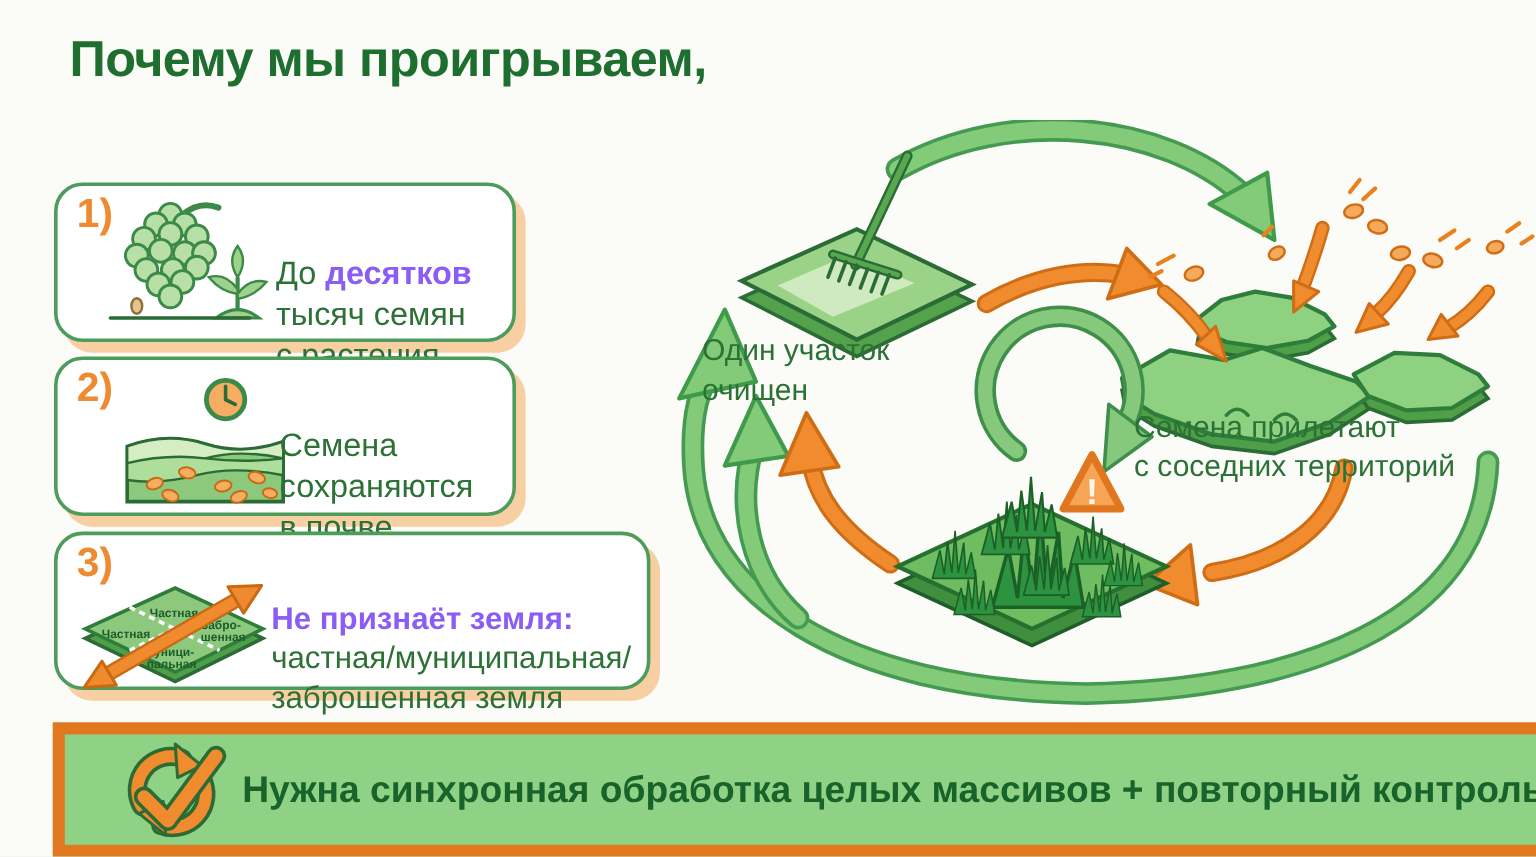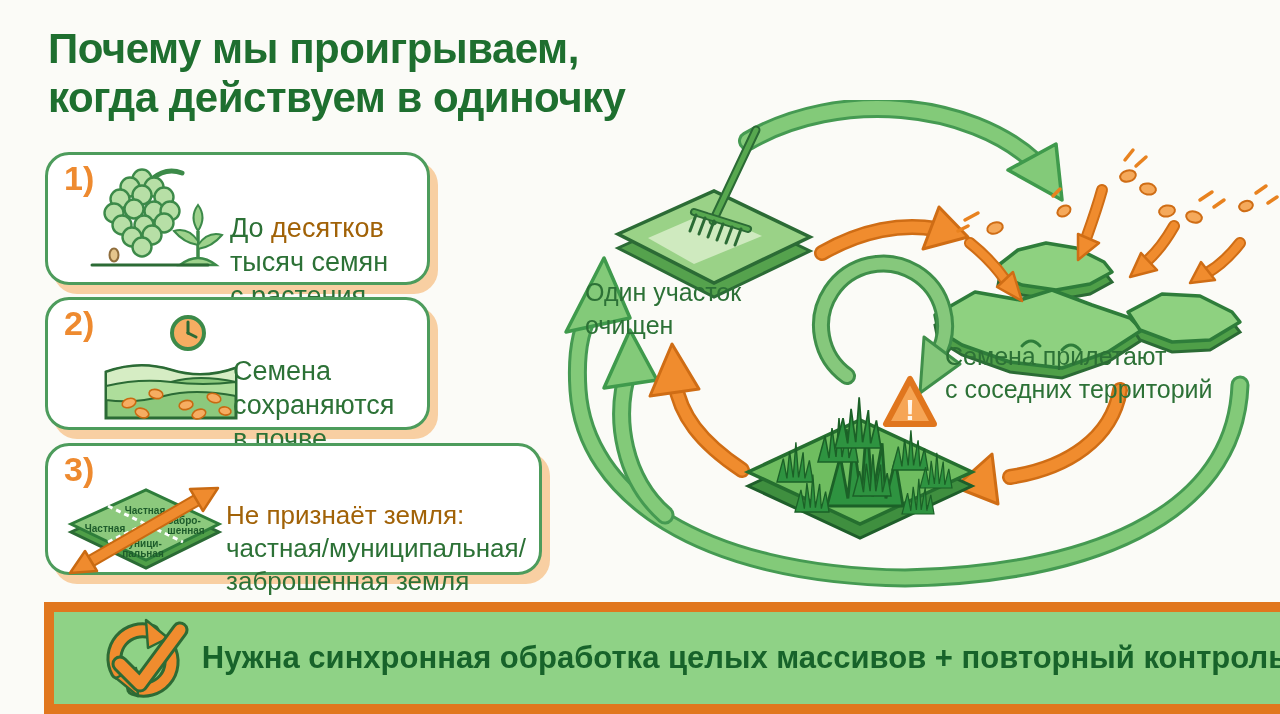--- a/index.html
+++ b/index.html
@@ -1,48 +1,47 @@
 <!DOCTYPE html>
 <html><head>
 <meta charset="utf-8">
 <style>
   html,body{margin:0;padding:0;background:#e8e8e4;}
   .canvas{position:relative;width:1280px;height:714px;background:#fbfbf7;overflow:hidden;
           font-family:"Liberation Sans",sans-serif;}
-  .title{position:absolute;left:48px;top:24px;font-size:42px;line-height:49px;font-weight:700;
+  .title{position:absolute;left:58px;top:24px;font-size:42px;line-height:49px;font-weight:700;
          color:#1e6f2f;letter-spacing:-0.5px;}
   .title span{display:block;}
   .card{position:absolute;box-sizing:border-box;background:#ffffff;border:3.5px solid #4d9c5c;
         border-radius:24px;box-shadow:8px 9px 0 #f8cfa2;}
   .card-1{left:45px;top:152px;width:385px;height:133px;}
   .card-2{left:45px;top:297px;width:385px;height:133px;}
   .card-3{left:45px;top:443px;width:497px;height:132px;}
   .num{position:absolute;left:16px;top:4px;font-size:34px;font-weight:700;color:#ee8a2f;}
   .cicon{position:absolute;}
   .ctext{position:absolute;font-size:27px;line-height:34px;color:#2c7136;white-space:pre-line;}
-  .ctext b{font-weight:400;color:#a16207;}
+  .ctext b{font-weight:700;color:#8b5cf6;}
   .card-3 .ctext{font-size:26px;line-height:33px;}
   .dlabel{position:absolute;font-size:25px;line-height:33px;color:#2c7136;
           white-space:pre-line;}
   .diagram{position:absolute;left:540px;top:100px;width:740px;height:520px;}
   .banner{position:absolute;left:0;top:602px;width:1280px;height:112px;box-sizing:border-box;
           background:#8fd286;border:10px solid #e1771e;margin-left:44px;}
   .banner-text{position:absolute;left:135px;right:14px;top:0;bottom:0;display:flex;
                align-items:center;justify-content:center;font-size:31px;font-weight:700;color:#17632a;}
   .banner-icon{position:absolute;left:42px;top:0px;}
   svg text.plabel{font-family:"Liberation Sans",sans-serif;font-size:10px;font-weight:700;fill:#1d5c2b;}
 </style>
 </head>
 <body>
 
 <div class="canvas">
 
   <div class="title">
     <span>Почему мы проигрываем,</span>
-    <span>когда действуем в одиночку</span>
   </div>
 
   <div class="card card-1">
     <div class="num">1)</div>
     <svg class="cicon" style="left:38px;top:10px" width="150" height="112" viewBox="0 0 150 112">
       <g stroke="#3c8a49" stroke-width="2.4" fill="#b7dfa6">
         <path d="M 66 14 Q 80 2 96 8" fill="none" stroke-width="5" stroke-linecap="round"></path>
         <circle cx="56" cy="14" r="9.5"></circle>
           <circle cx="44" cy="22" r="9.5"></circle>
           <circle cx="68" cy="22" r="9.5"></circle>

